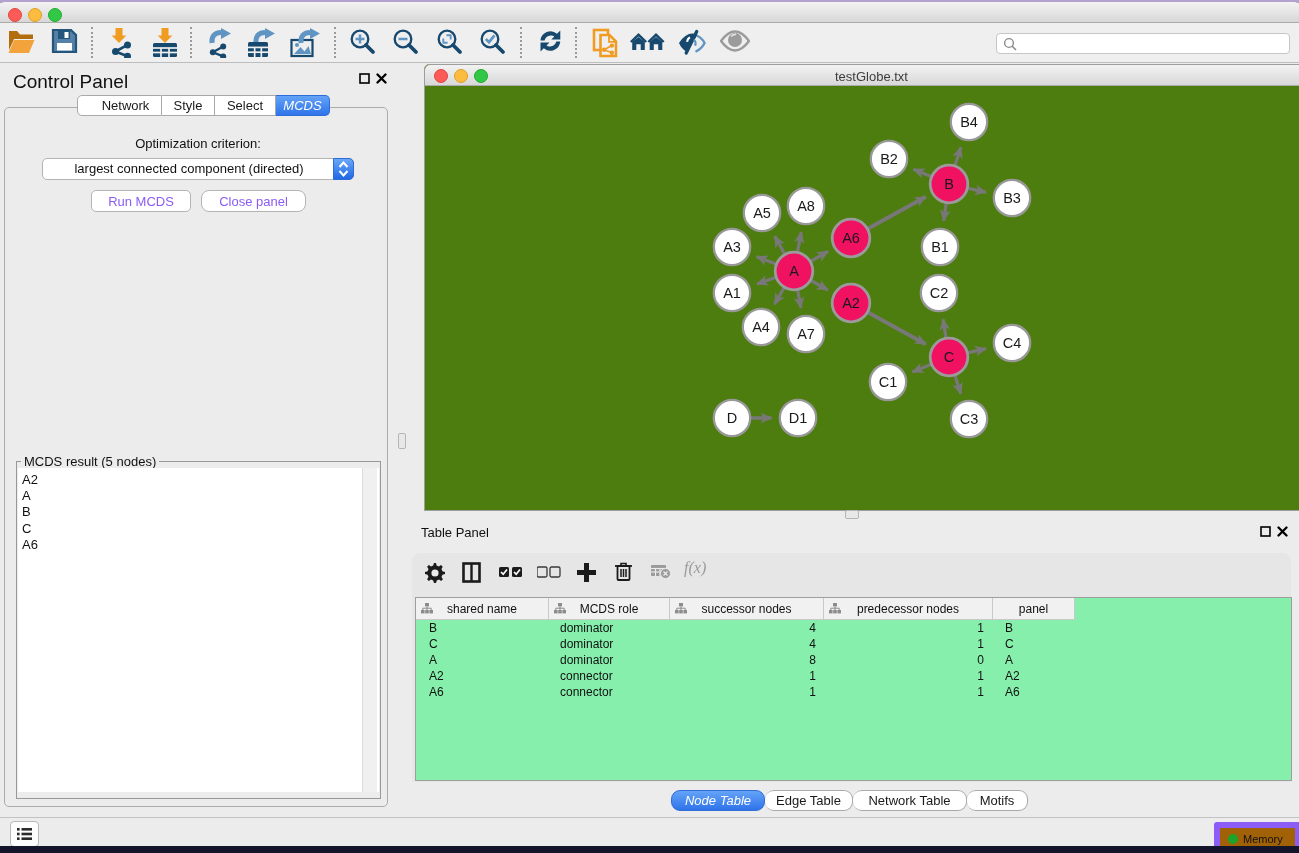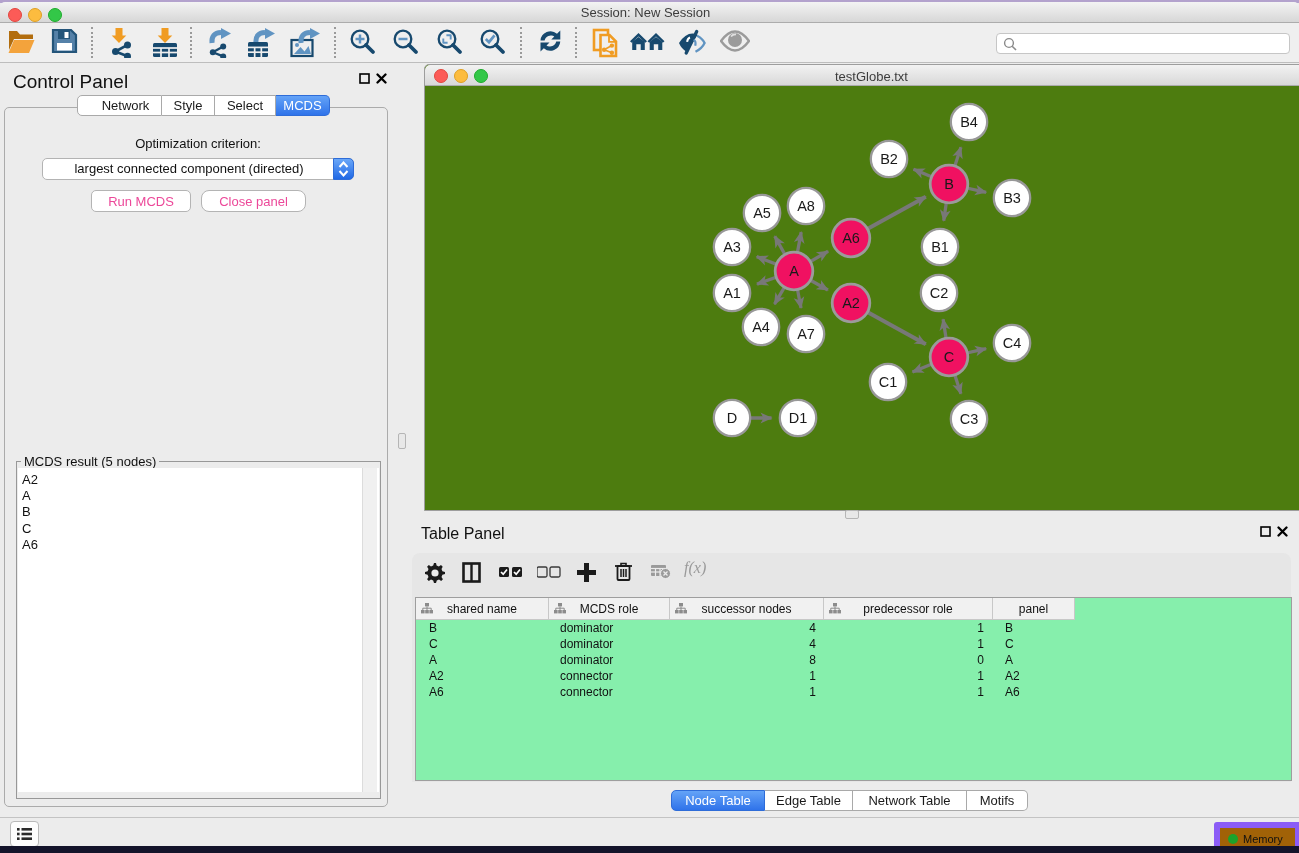--- a/index.html
+++ b/index.html
@@ -17,67 +17,66 @@
 #searchbox{position:absolute;left:996px;top:10px;width:292px;height:19px;background:#fff;
  border:1px solid #c6c6c6;border-radius:4px;}
 
 #cp-title{left:13px;top:71px;font-size:19px;color:#111;}
 #cp-panel{left:4px;top:107px;width:382px;height:698px;border:1px solid #ababab;border-radius:5px;background:#ececec;}
 .tabs{position:absolute;display:flex;font-size:13px;}
 .tab{background:#fff;border:1px solid #a9a9a9;border-left:none;color:#1a1a1a;
  display:flex;align-items:center;justify-content:center;}
 .tab.first{border-left:1px solid #a9a9a9;border-top-left-radius:5px;border-bottom-left-radius:5px;}
 .tab.last{border-top-right-radius:5px;border-bottom-right-radius:5px;}
-.tab.sel{background:linear-gradient(#64a3f7,#2f73ea);border-color:#2e6cd8;color:#fff;}
+.tab.sel{background:linear-gradient(#64a3f7,#2f73ea);border-color:#2e6cd8;color:#fff;font-style:italic;}
 #opt-label{left:0;top:136px;width:396px;text-align:center;font-size:13px;color:#111;}
 #dropdown{left:42px;top:158px;width:310px;height:20px;background:#fff;border:1px solid #b3b3b3;border-radius:5px;}
 #dropdown .txt{position:absolute;left:0;right:18px;top:2px;text-align:center;font-size:13px;color:#111;}
 #dropdown .cap{position:absolute;right:-1px;top:-1px;width:19px;height:20px;
  background:linear-gradient(#6aa7f8,#2068e5);border:1px solid #2e6cd8;
  border-top-right-radius:5px;border-bottom-right-radius:5px;}
 .btn{position:absolute;background:#fff;border:1px solid #b4b4b4;border-radius:5px;
- font-size:13px;color:#ec4899;display:flex;align-items:center;justify-content:center;}
+ font-size:13px;color:#8b5cf6;display:flex;align-items:center;justify-content:center;}
 #fieldset{left:16px;top:461px;width:363px;height:336px;border:1px solid #989898;}
 #fieldset .legend{position:absolute;left:4px;top:-8px;background:#ececec;padding:0 3px;font-size:13px;color:#111;}
 #listbox{position:absolute;left:1px;top:6px;width:361px;height:324px;background:#fff;}
 #listbox .items{position:absolute;left:4px;top:4px;font-size:13px;color:#111;line-height:16.2px;}
 #listtrack{position:absolute;right:2px;top:0;width:14px;height:324px;background:#f0f0f0;border-left:1px solid #dcdcdc;}
 
 #netwin{left:424px;top:64px;width:893px;height:445px;background:#4d7c0f;border:1px solid #9d9d9d;
  border-radius:5px 5px 0 0;}
 #nettitle{position:absolute;left:0;top:0;width:100%;height:20px;
  background:linear-gradient(#f2f2f2,#d8d8d8);border-bottom:1px solid #ababab;border-radius:5px 5px 0 0;}
 #nettitle .t{position:absolute;left:0;right:0;top:4px;text-align:center;font-size:13px;color:#3c3c3c;}
 
-#tp-title{left:421px;top:525px;font-size:16px;color:#111;}
+#tp-title{left:421px;top:525px;font-size:13px;color:#111;}
 #tablebox{left:415px;top:597px;width:875px;height:182px;background:#86efac;border:1px solid #9e9e9e;}
 .thead{position:absolute;left:0;top:0;height:21px;background:#f1f1f1;border-bottom:1px solid #c8c8c8;
  border-right:1px solid #c8c8c8;font-size:12px;color:#111;}
 .thead .lbl{position:absolute;top:4px;left:0;right:0;text-align:center;}
 .trow{position:absolute;font-size:12px;color:#111;height:16px;line-height:16px;}
 .num{text-align:right;}
 
 #bt{left:671px;top:790px;}
-#bt .tab{height:19px;}
+#bt .tab{height:19px;border-radius:9px;}
 
 #statusbar{left:0;top:817px;width:1299px;height:29px;background:#ececec;border-top:1px solid #c3c3c3;}
 #bottomstrip{left:0;top:846px;width:1299px;height:7px;background:#14142a;}
 #memorybtn{position:absolute;left:1214px;top:4px;width:75px;height:22px;background:#a16207;
  border:6px solid #8b5cf6;border-radius:3px;font-size:11px;color:#111;}
 #listbtn{position:absolute;left:10px;top:3px;width:27px;height:24px;background:#fdfdfd;
  border:1px solid #b9b9b9;border-radius:4px;}
 </style>
 </head>
 <body>
 <div class="abs" id="topstrip"></div>
 <div class="abs" id="titlebar">
   <div class="light" style="left:8px;background:#fc5b57;border:1px solid #e2463f;"></div>
   <div class="light" style="left:28px;background:#fcbc3f;border:1px solid #dfa023;"></div>
   <div class="light" style="left:48px;background:#33c748;border:1px solid #1eac2c;"></div>
-  <div class="t">Session: New Session</div>
 </div>
 <div class="abs" id="toolbar">
 <svg style="position:absolute;left:7px;top:5px;" width="28" height="30" viewBox="0 0 28 30">
       <path d="M2,3 L10,3 L13,6.5 L26,6.5 L26,11 L7,11 L2,22 Z" fill="#b26d0e"></path>
       <path d="M7,12 L27.5,12 L22,25 L1.5,25 Z" fill="#f3a33c"></path>
     </svg>
 <svg style="position:absolute;left:51px;top:5px;" width="27" height="30" viewBox="0 0 27 30">
       <path d="M2,2 L20,2 L25,7 L25,24 L2,24 Z" fill="#5581a8" stroke="#24557a" stroke-width="2.2"></path>
       <rect x="7" y="3" width="12" height="8" fill="#24557a"></rect>
       <rect x="13.5" y="4" width="4" height="6" fill="#fff"></rect>
@@ -411,21 +410,21 @@
       <div class="lbl">successor nodes</div>
     </div>
 <div class="thead" style="left:408px;width:168px;">
       <span style="position:absolute;left:5px;top:4px;"><svg width="12" height="11" viewBox="0 0 12 11" style="vertical-align:-1px;">
           <rect x="4" y="0" width="4" height="3.4" fill="#8c8c8c"></rect>
           <rect x="0" y="7" width="3.6" height="3.4" fill="#8c8c8c"></rect>
           <rect x="4.2" y="7" width="3.6" height="3.4" fill="#8c8c8c"></rect>
           <rect x="8.4" y="7" width="3.6" height="3.4" fill="#8c8c8c"></rect>
           <path d="M6,3.4 L6,5.2 M1.8,7 L1.8,5.2 L10.2,5.2 L10.2,7 M6,5.2 L6,7" fill="none" stroke="#8c8c8c" stroke-width="1"></path>
         </svg></span>
-      <div class="lbl">predecessor role</div>
+      <div class="lbl">predecessor nodes</div>
     </div>
 <div class="thead" style="left:577px;width:81px;">
       <div class="lbl" style="">panel</div>
     </div>
   <div class="trow" style="left:13px;top:22px;width:110px;">B</div>
 <div class="trow" style="left:144px;top:22px;width:100px;">dominator</div>
 <div class="trow num" style="left:254px;top:22px;width:146px;">4</div>
 <div class="trow num" style="left:408px;top:22px;width:160px;">1</div>
 <div class="trow" style="left:589px;top:22px;width:60px;">B</div>
 <div class="trow" style="left:13px;top:38px;width:110px;">C</div>

